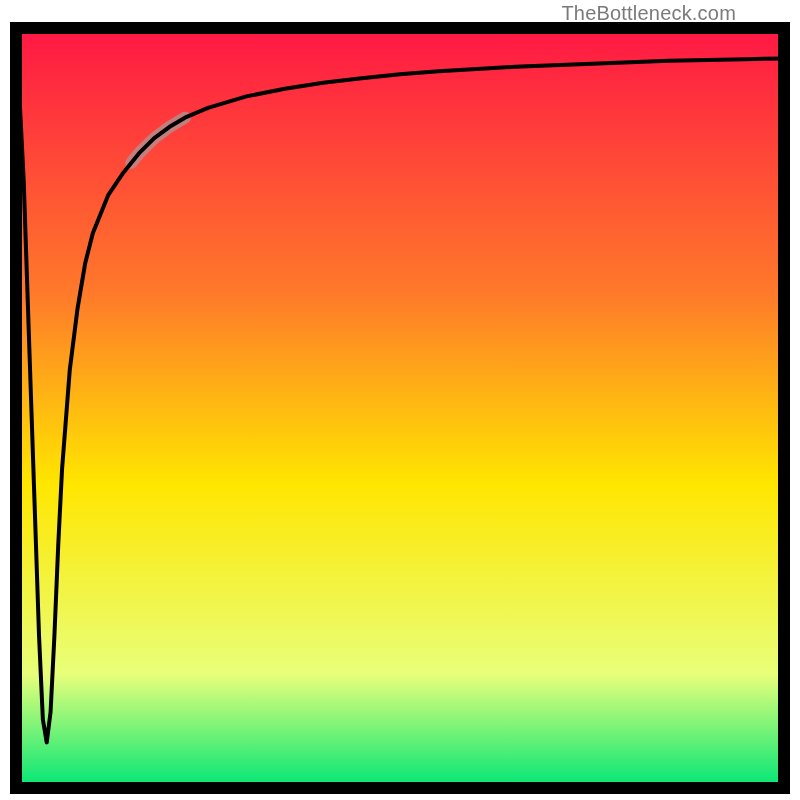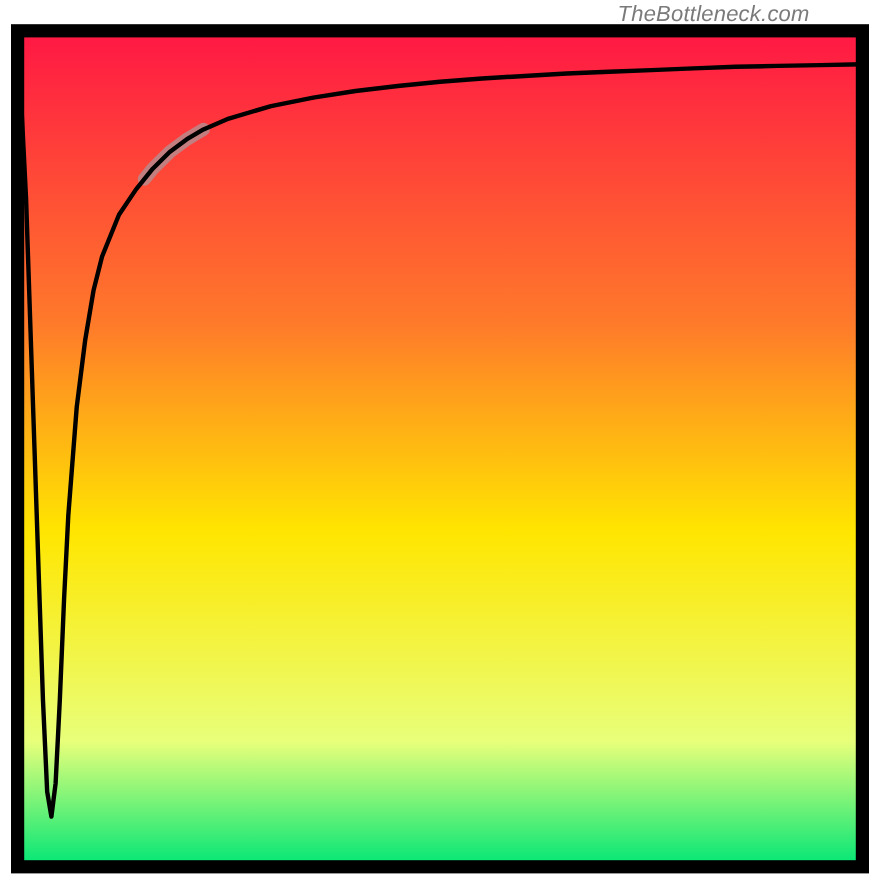--- a/index.html
+++ b/index.html
@@ -7,21 +7,20 @@
     padding: 0;
     width: 800px;
     height: 800px;
     background: #ffffff;
     font-family: Arial, Helvetica, sans-serif;
   }
   .wrap {
     position: relative;
     width: 748px;
     height: 800px;
-    font-style: italic;
   }
   .attribution {
     position: absolute;
     top: 2px;
     right: 12px;
     font-size: 20px;
     color: #7a7a7a;
     letter-spacing: 0.2px;
     font-weight: 400;
   }

